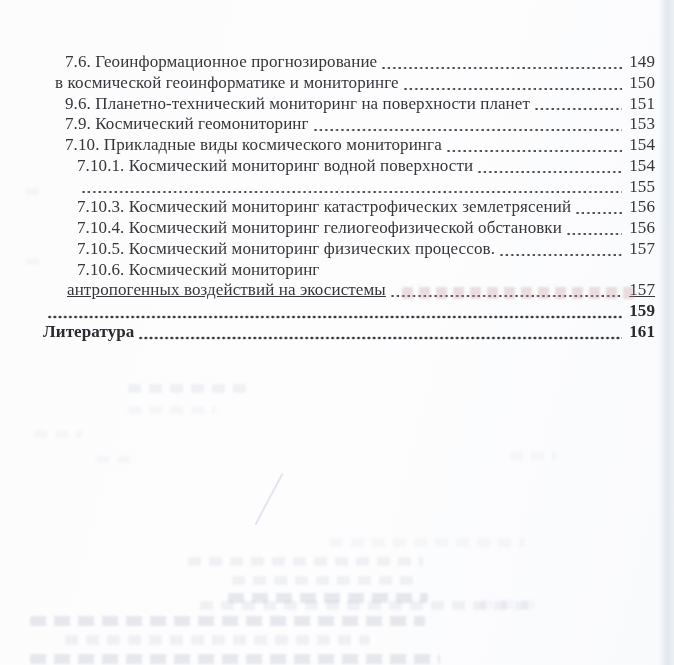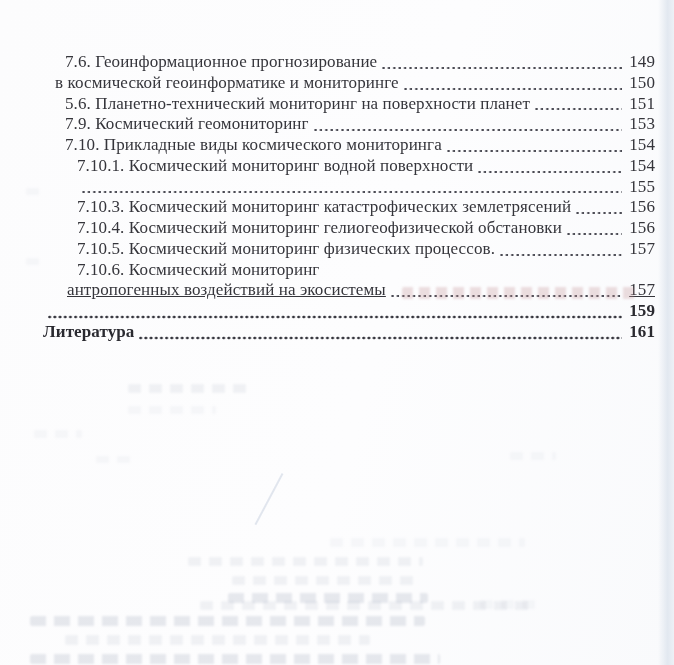--- a/index.html
+++ b/index.html
@@ -65,21 +65,21 @@
     </div>
 
 
     <div class="row lv-cont">
       <span class="title">в космической геоинформатике и мониторинге</span>
       <span class="dots"></span>
       <span class="page-num">150</span>
     </div>
 
     <div class="row lv-section">
-      <span class="title">5.6. Планетно-технический мониторинг на поверхности планет</span>
+      <span class="title">9.6. Планетно-технический мониторинг на поверхности планет</span>
       <span class="dots"></span>
       <span class="page-num">151</span>
     </div>
 
     <div class="row lv-section">
       <span class="title">7.9. Космический геомониторинг</span>
       <span class="dots"></span>
       <span class="page-num">153</span>
     </div>
 

